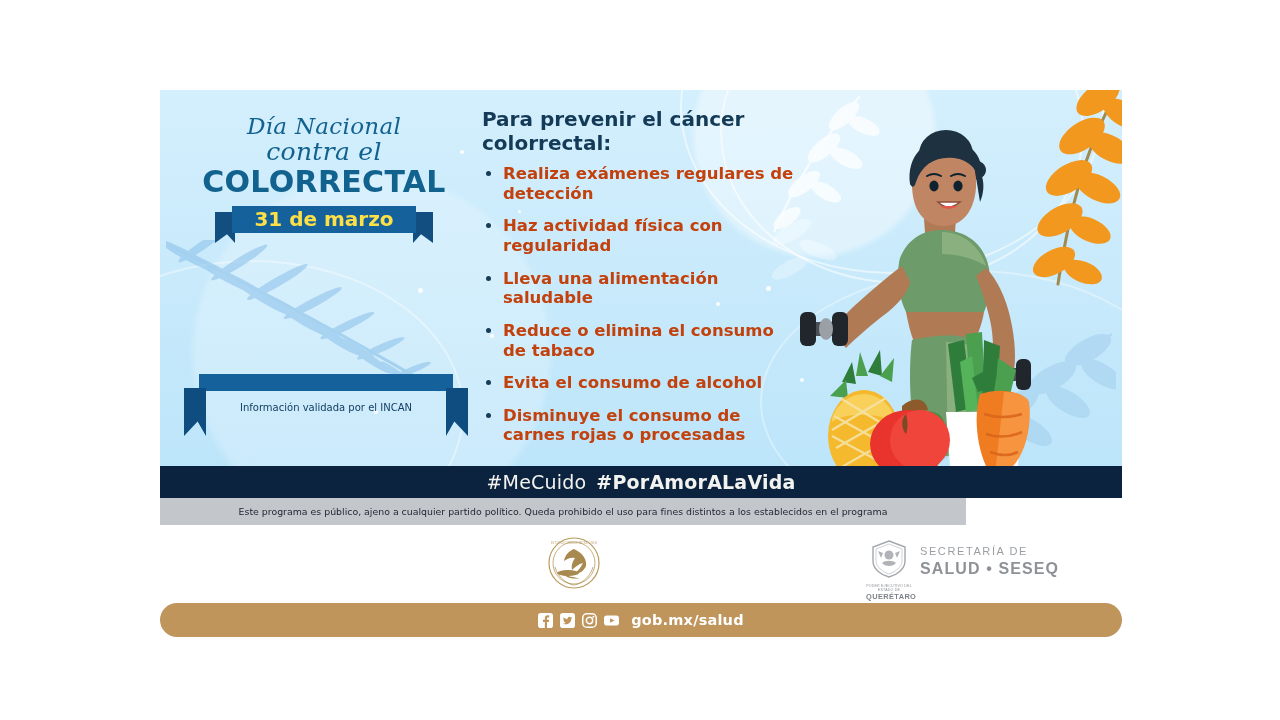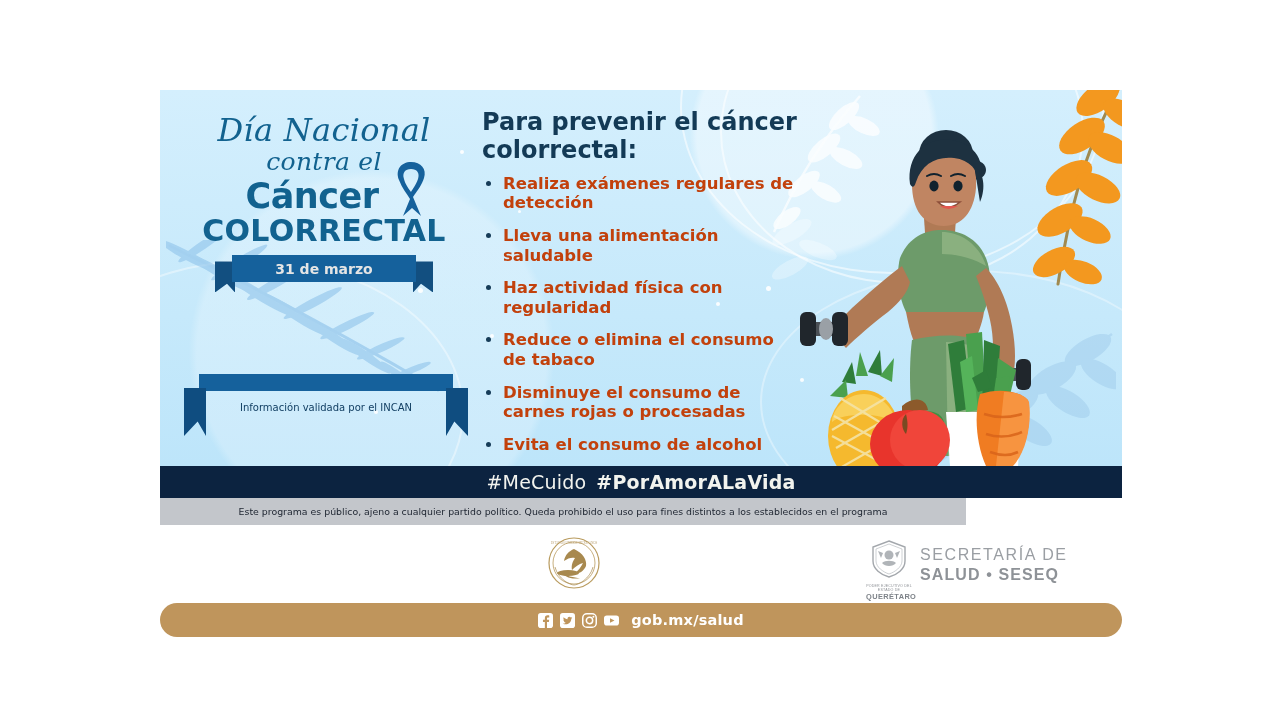--- a/index.html
+++ b/index.html
@@ -119,21 +119,21 @@
     text-align: center;
   }
   .t-script1, .t-script2 {
     font-family: "DejaVu Serif", serif;
     font-style: italic;
     font-weight: 400;
     color: #12628f;
     letter-spacing: .3px;
     line-height: 1.06;
   }
-  .t-script1 { font-size: 32px; }
+  .t-script1 { font-size: 23px; }
   .t-script2 { font-size: 25px; margin-top: 1px; }
 
   .t-cancer-row {
     position: relative;
     height: 38px;
     margin-top: 2px;
   }
   .t-cancer {
     font-family: "DejaVu Sans", sans-serif;
     font-weight: 700;
@@ -171,22 +171,22 @@
   .dateribbon .band {
     position: absolute;
     left: 0; top: 0;
     width: 184px; height: 27px;
     background: #15619c;
     display: flex;
     align-items: center;
     justify-content: center;
   }
   .dateribbon .band span {
-    color: #e5e5e5;
-    font-size: 14px;
+    color: #fde047;
+    font-size: 20px;
     font-weight: 700;
     font-family: "DejaVu Sans", sans-serif;
   }
   .dateribbon .tail {
     position: absolute;
     top: 6px;
     width: 20px;
     height: 31px;
     background: #124f80;
   }
@@ -237,21 +237,21 @@
   
   .listwrap {
     position: absolute;
     left: 322px;
     top: 18px;
     width: 318px;
   }
   .list-head {
     color: #133a56;
     font-weight: 700;
-    font-size: 24px;
+    font-size: 20px;
     line-height: 1.18;
     font-family: "DejaVu Sans", sans-serif;
     margin-bottom: 9px;
   }
   ul.prevention {
     margin: 0;
     padding: 0;
     list-style: none;
   }
   ul.prevention li {
@@ -385,21 +385,21 @@
     font-size: 7.4px;
     color: #7d8288;
     font-weight: 700;
     letter-spacing: .4px;
     font-family: "Liberation Sans", sans-serif;
     margin-top: 0;
   }
   .seseq-txt { margin-left: 8px; padding-top: 6px; }
   .seseq-l1 {
     font-family: "Liberation Sans", sans-serif;
-    font-size: 16px;
+    font-size: 11px;
     color: #9a9ea3;
     letter-spacing: 1.6px;
     line-height: 1.2;
   }
   .seseq-l2 {
     font-family: "Liberation Sans", sans-serif;
     font-size: 16px;
     font-weight: 700;
     color: #8e9297;
     letter-spacing: 1.1px;
@@ -567,27 +567,20 @@
       <div class="sparkle" style="left:214px; top:320px; width:4px; height:4px;"></div>
       <div class="sparkle" style="left:358px; top:120px; width:3px; height:3px;"></div>
       <div class="sparkle" style="left:606px; top:196px; width:5px; height:5px;"></div>
       <div class="sparkle" style="left:556px; top:212px; width:4px; height:4px;"></div>
       <div class="sparkle" style="left:640px; top:288px; width:4px; height:4px;"></div>
 
       <div class="titlewrap">
         <div class="t-script1">Día Nacional</div>
         <div class="t-script2">contra el</div>
 
-        <div class="t-cancer-row">
-          <span class="t-cancer">Cáncer</span>
-          <svg class="ribbon-ico" viewBox="0 0 46 58">
-            <path d="M23 1 C 13 1, 7 9, 11 19 C 14 27, 19 33, 22 38 L 15 55 L 24 47 L 33 55 L 25 36 C 29 30, 34 24, 36 17 C 39 8, 33 1, 23 1 Z
-                     M23 8 C 29 8, 32 12, 30 18 C 28 24, 24 29, 23 31 C 21 28, 17 23, 16 18 C 14 12, 17 8, 23 8 Z" fill="#15619c"></path>
-          </svg>
-        </div>
 
         <div class="t-colorrectal">COLORRECTAL</div>
 
         <div class="dateribbon">
           <div class="tail l"></div>
           <div class="tail r"></div>
           <div class="band">
             <span>31 de marzo</span>
           </div>
         </div>
@@ -598,25 +591,25 @@
           <div class="warn-tail l"></div>
           <div class="warn-tail r"></div>
         </div>
         <div class="warn-sub">Información validada por el INCAN</div>
       </div>
 
       <div class="listwrap">
         <div class="list-head">Para prevenir el cáncer colorrectal:</div>
         <ul class="prevention">
           <li>Realiza exámenes regulares de detección</li>
+          <li>Haz actividad física con regularidad</li>
           <li>Lleva una alimentación saludable</li>
-          <li>Haz actividad física con regularidad</li>
           <li>Reduce o elimina el consumo de tabaco</li>
+          <li>Evita el consumo de alcohol</li>
           <li>Disminuye el consumo de carnes rojas o procesadas</li>
-          <li>Evita el consumo de alcohol</li>
         </ul>
       </div>
 
       <svg class="illo" viewBox="0 0 330 340">
 
         <ellipse cx="150" cy="28" rx="27" ry="24" fill="#1d3140"></ellipse>
         <ellipse cx="178" cy="44" rx="12" ry="10" fill="#1d3140"></ellipse>
 
         <path d="M128 92 L 160 92 L 158 122 L 130 122 Z" fill="#b07a55"></path>
 

